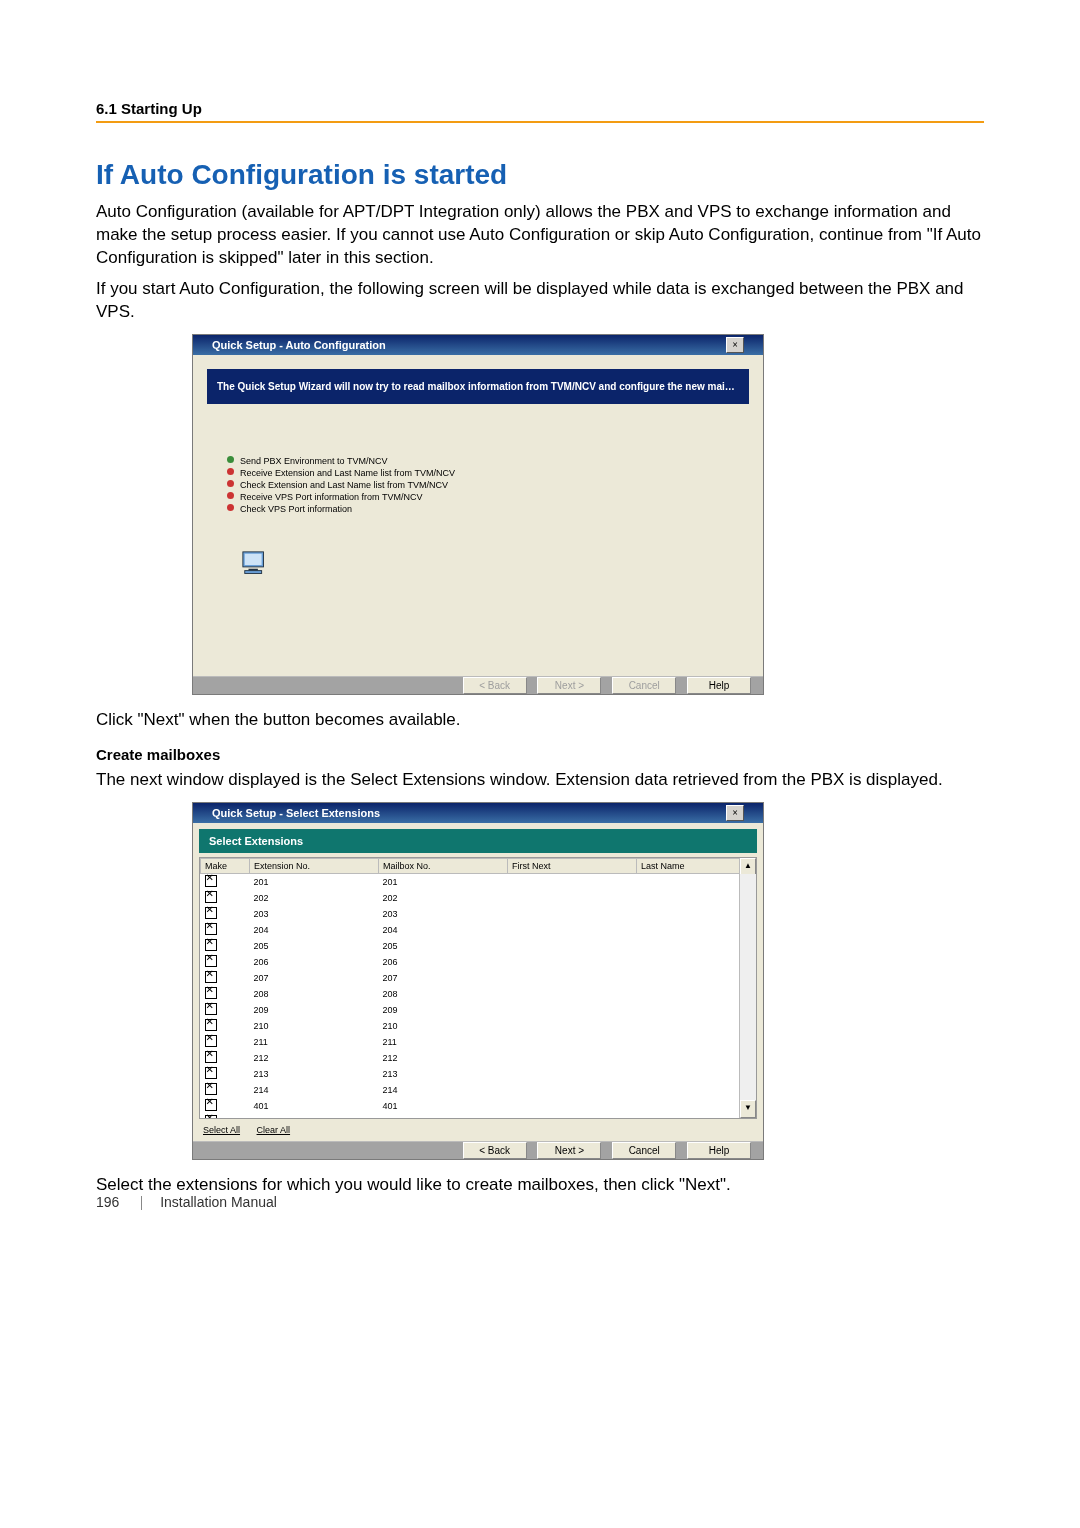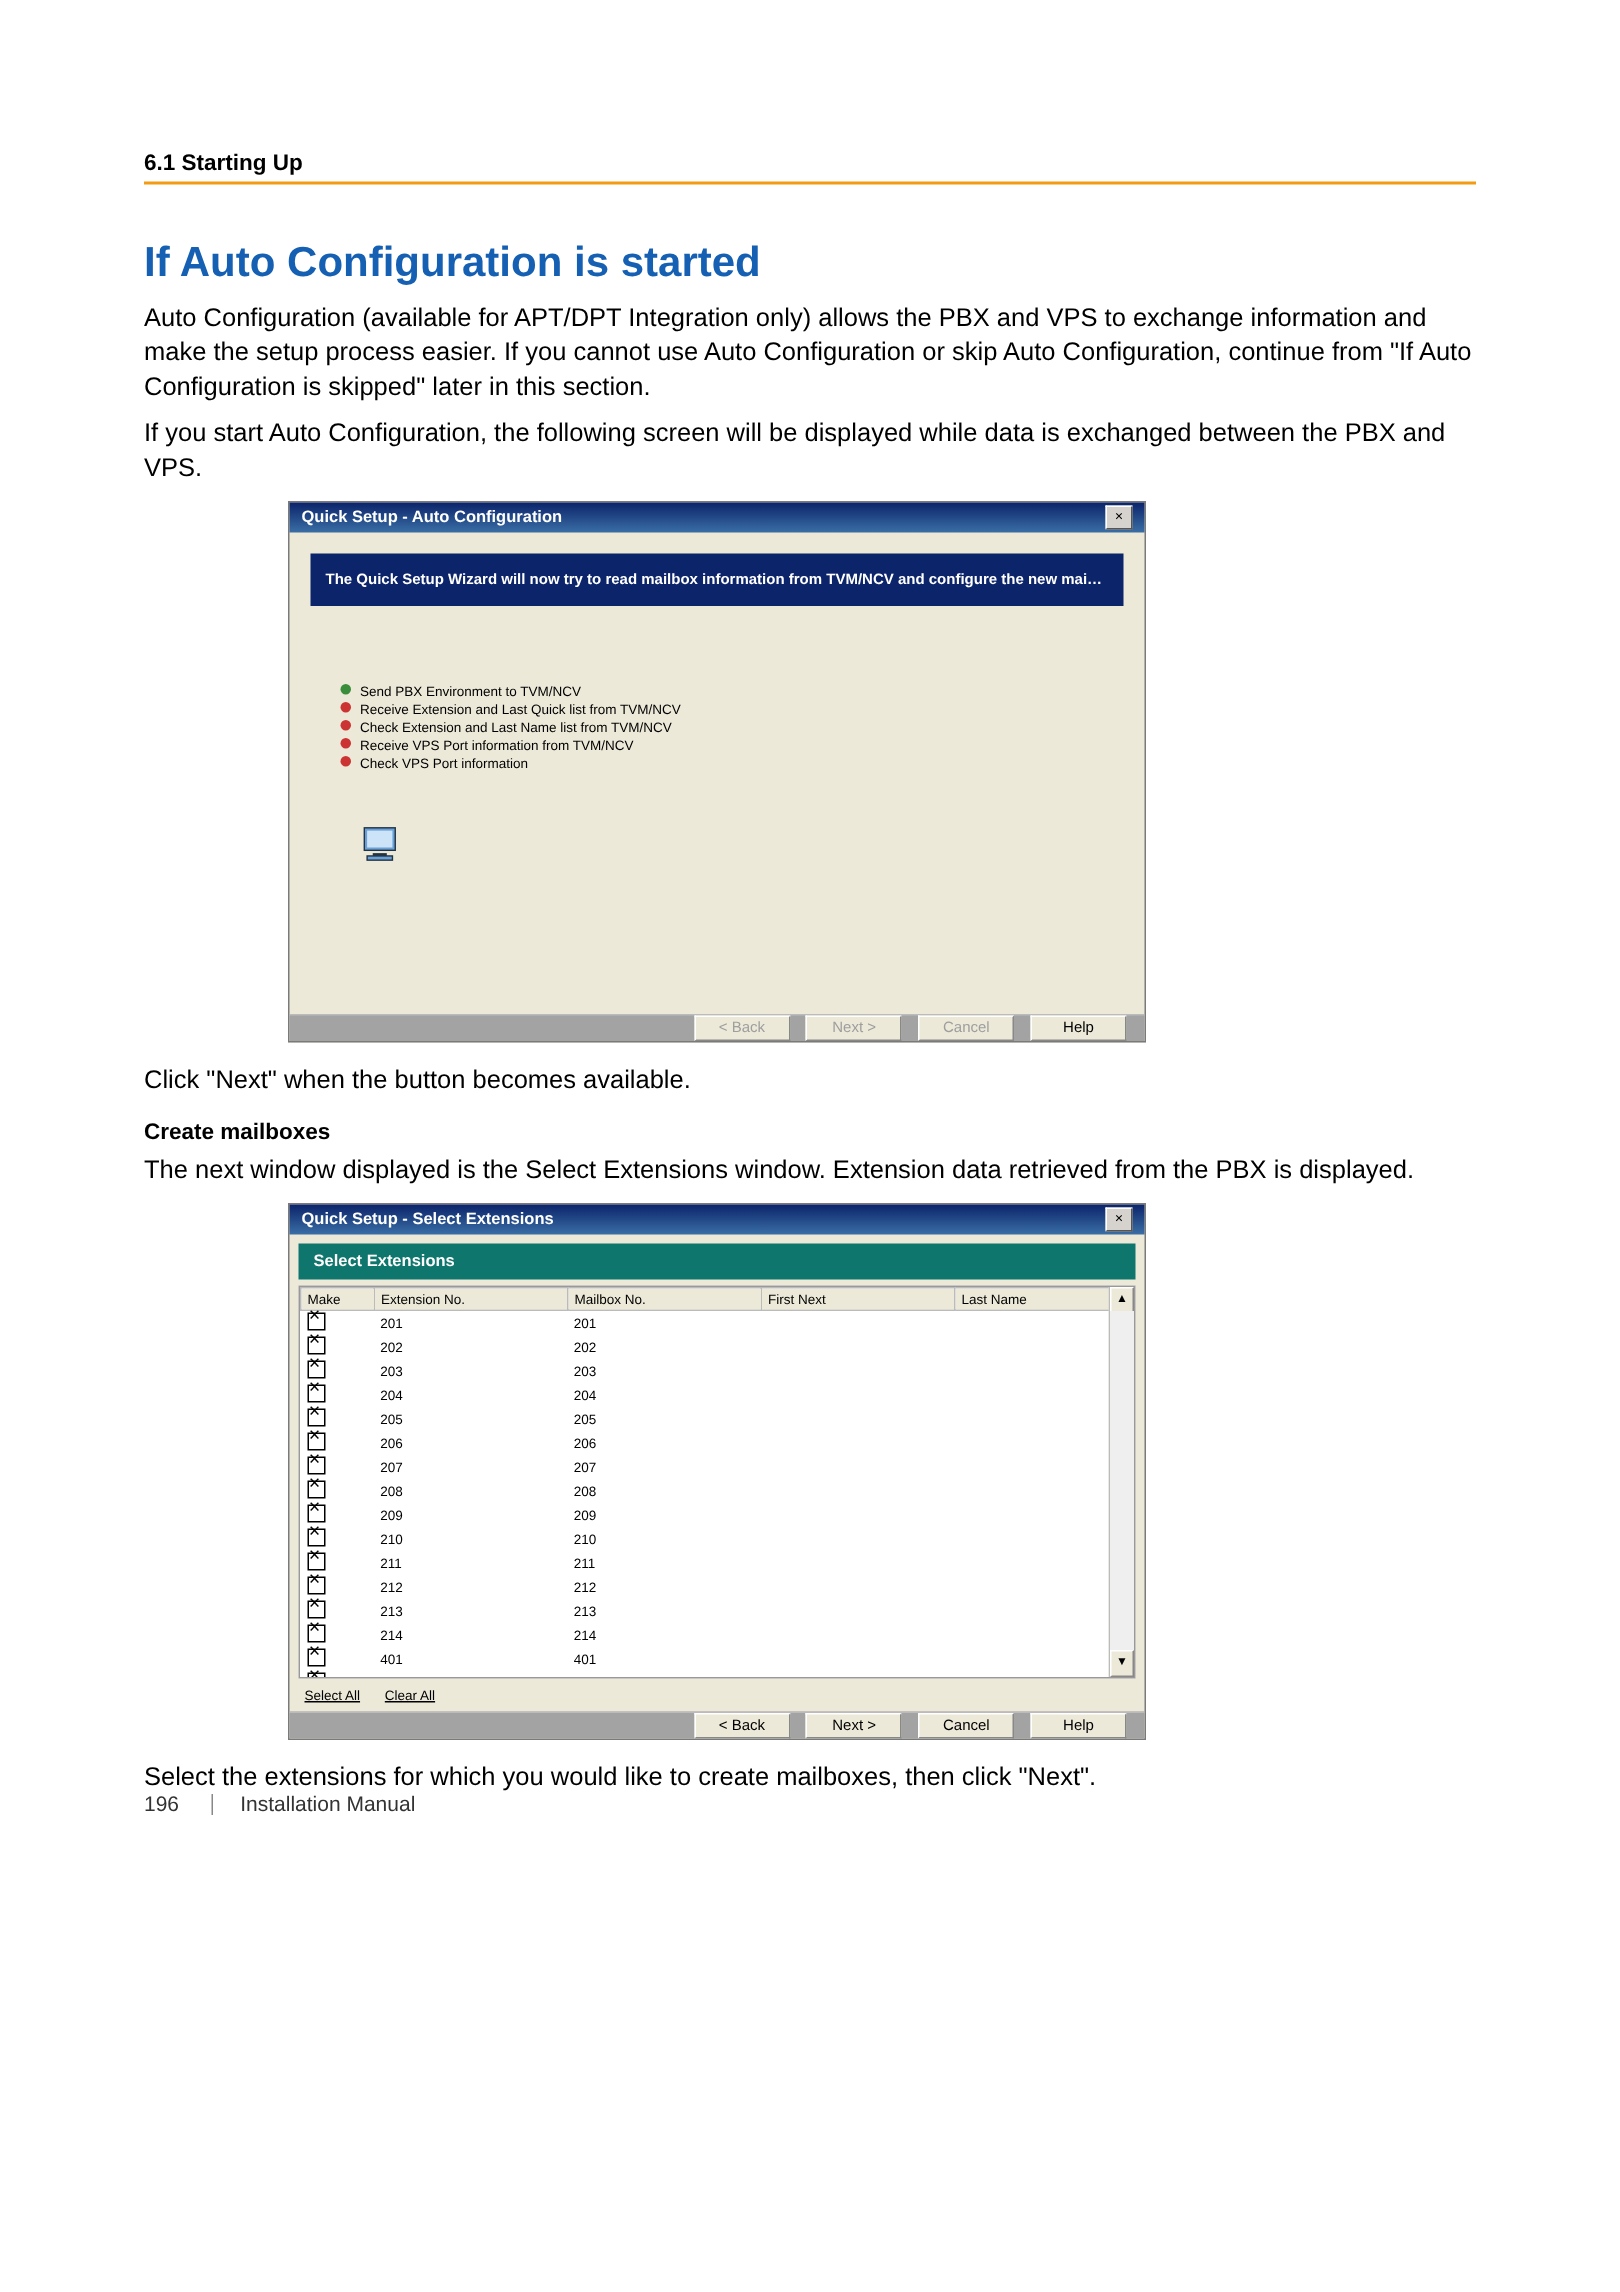--- a/index.html
+++ b/index.html
@@ -5,21 +5,21 @@
   html,body{margin:0;padding:0;background:#fff;font-family:Arial,Helvetica,sans-serif;color:#000}
   .page{width:1080px;height:1264px;position:relative;margin:0 auto;box-sizing:border-box;padding:100px 96px 0 96px}
   .header-line{font-size:15px;font-weight:bold;padding-bottom:4px}
   .orange-rule{height:2px;background:#f39c12;margin-bottom:36px}
   .section-title{color:#1660b3;font-size:28px;font-weight:bold;margin:0 0 10px 0}
   .indent{margin-left:96px}
   .body-text{font-size:17px;line-height:1.35;margin:0 0 8px 0}
   .sub-heading{font-size:15px;font-weight:bold;margin:14px 0 6px 0}
   
   .dialog{border:1px solid #7a7a7a;background:#ece9d8;font-size:10px;color:#000;margin:10px 0 14px 96px;width:570px}
-  .dlg-title{display:flex;align-items:center;justify-content:space-between;background:linear-gradient(#0b246a,#3a6ea5);color:#fff;font-weight:bold;padding:2px 8px;font-size:11px}
+  .dlg-title{display:flex;align-items:center;justify-content:space-between;background:linear-gradient(#0b246a,#3a6ea5);color:#fff;font-weight:bold;padding:2px 19px;font-size:11px}
   .dlg-title .x{width:16px;height:14px;background:#d6d3ce;color:#000;font-weight:bold;text-align:center;line-height:14px;font-family:Tahoma;border:1px solid #fff;border-right-color:#555;border-bottom-color:#555;font-size:10px}
   .dlg1-banner{background:#0b246a;color:#fff;padding:12px 10px;margin:14px 14px 0 14px;font-size:10px;font-weight:bold}
   .dlg1-body{padding:50px 34px 30px 34px}
   .step{display:flex;align-items:flex-start;gap:6px;margin:2px 0;font-size:9px}
   .dot{width:7px;height:7px;border-radius:50%;flex:0 0 7px}
   .dot.done{background:#3a8d3a}
   .dot.todo{background:#c33}
   .computer-icon{margin:36px 0 70px 14px;width:30px;height:26px}
   .computer-icon svg{display:block}
   .dlg-buttons{background:#a3a3a3;border-top:1px solid #bbb;padding:0 12px;text-align:right}
@@ -62,21 +62,21 @@
     </div>
     <div class="dlg1-banner">The Quick Setup Wizard will now try to read mailbox information from TVM/NCV and configure the new mai…</div>
     <div class="dlg1-body">
       <div id="steps-holder">
           <div class="step">
             <span class="dot done"></span>
             <span>Send PBX Environment to TVM/NCV</span>
           </div>
           <div class="step">
             <span class="dot todo"></span>
-            <span>Receive Extension and Last Quick list from TVM/NCV</span>
+            <span>Receive Extension and Last Name list from TVM/NCV</span>
           </div>
           <div class="step">
             <span class="dot todo"></span>
             <span>Check Extension and Last Name list from TVM/NCV</span>
           </div>
           <div class="step">
             <span class="dot todo"></span>
             <span>Receive VPS Port information from TVM/NCV</span>
           </div>
           <div class="step">

